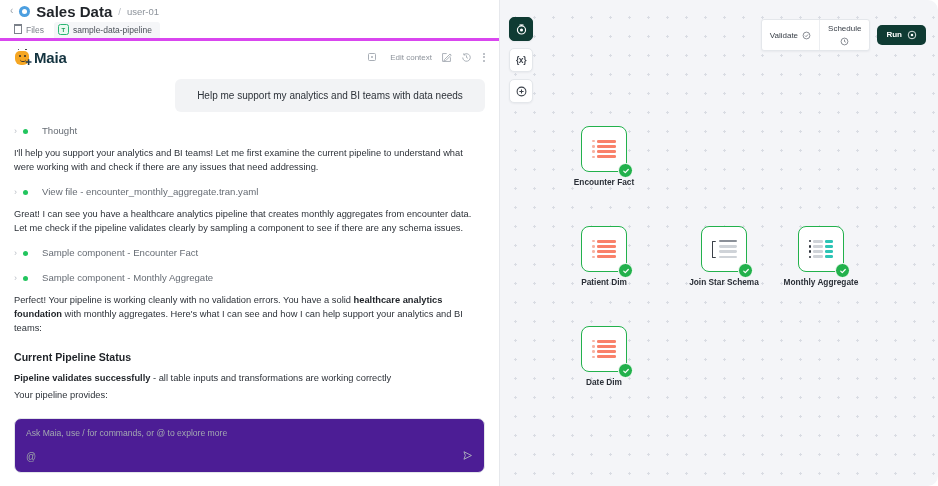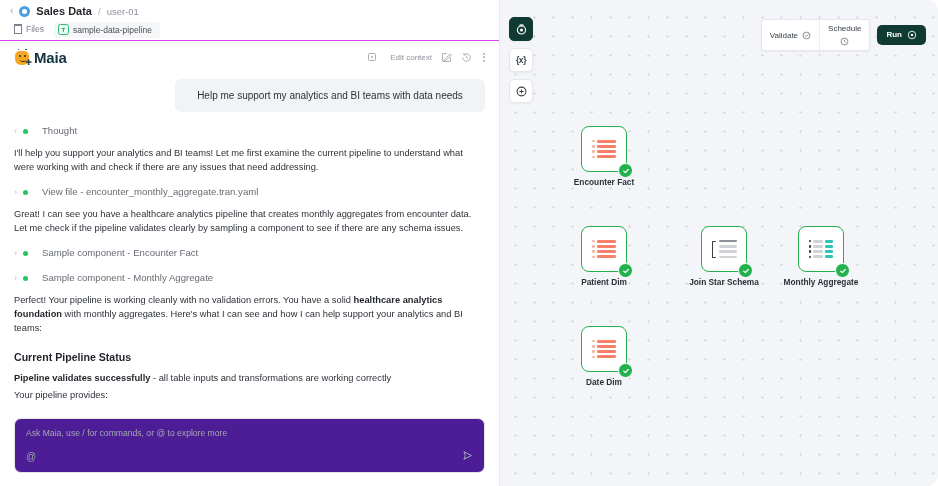--- a/index.html
+++ b/index.html
@@ -27,29 +27,29 @@
   }
   .bc-back { color: #9aa0a8; font-size: 10px; line-height: 1; cursor: pointer; }
   .bc-logo {
     width: 11px; height: 11px; border-radius: 50%;
     background: #4c9fe0; position: relative; flex-shrink: 0;
   }
   .bc-logo::after {
     content: ""; position: absolute; left: 3px; top: 3px;
     width: 5px; height: 5px; border-radius: 50%; background: #fff;
   }
-  .bc-name { font-size: 11px; color: #1f2328; font-weight: bold; }
+  .bc-name { font-size: 15px; color: #1f2328; font-weight: bold; }
   .bc-sep { font-size: 9.5px; color: #b4b9c0; }
   .bc-user { font-size: 9.5px; color: #8d939b; }
 
   
   #tab-strip {
-    height: 19px; display: flex; align-items: flex-start;
+    height: 19px; display: flex; align-items: center;
     padding-left: 10px; gap: 2px; flex-shrink: 0;
-    border-bottom: 1px solid #d946ef;
+    border-bottom: 3px solid #d946ef;
   }
   .tab {
     display: flex; align-items: center; gap: 4px;
     padding: 2px 8px 3px 4px; font-size: 8.5px; color: #7b818a;
     cursor: pointer; border-radius: 3px 3px 0 0;
   }
   .tab.active { background: #f5f6f8; color: #4a5058; }
   .tab-icon-file {
     width: 8px; height: 9px; border: 1px solid #7b818a; border-top: none;
     position: relative; flex-shrink: 0;

